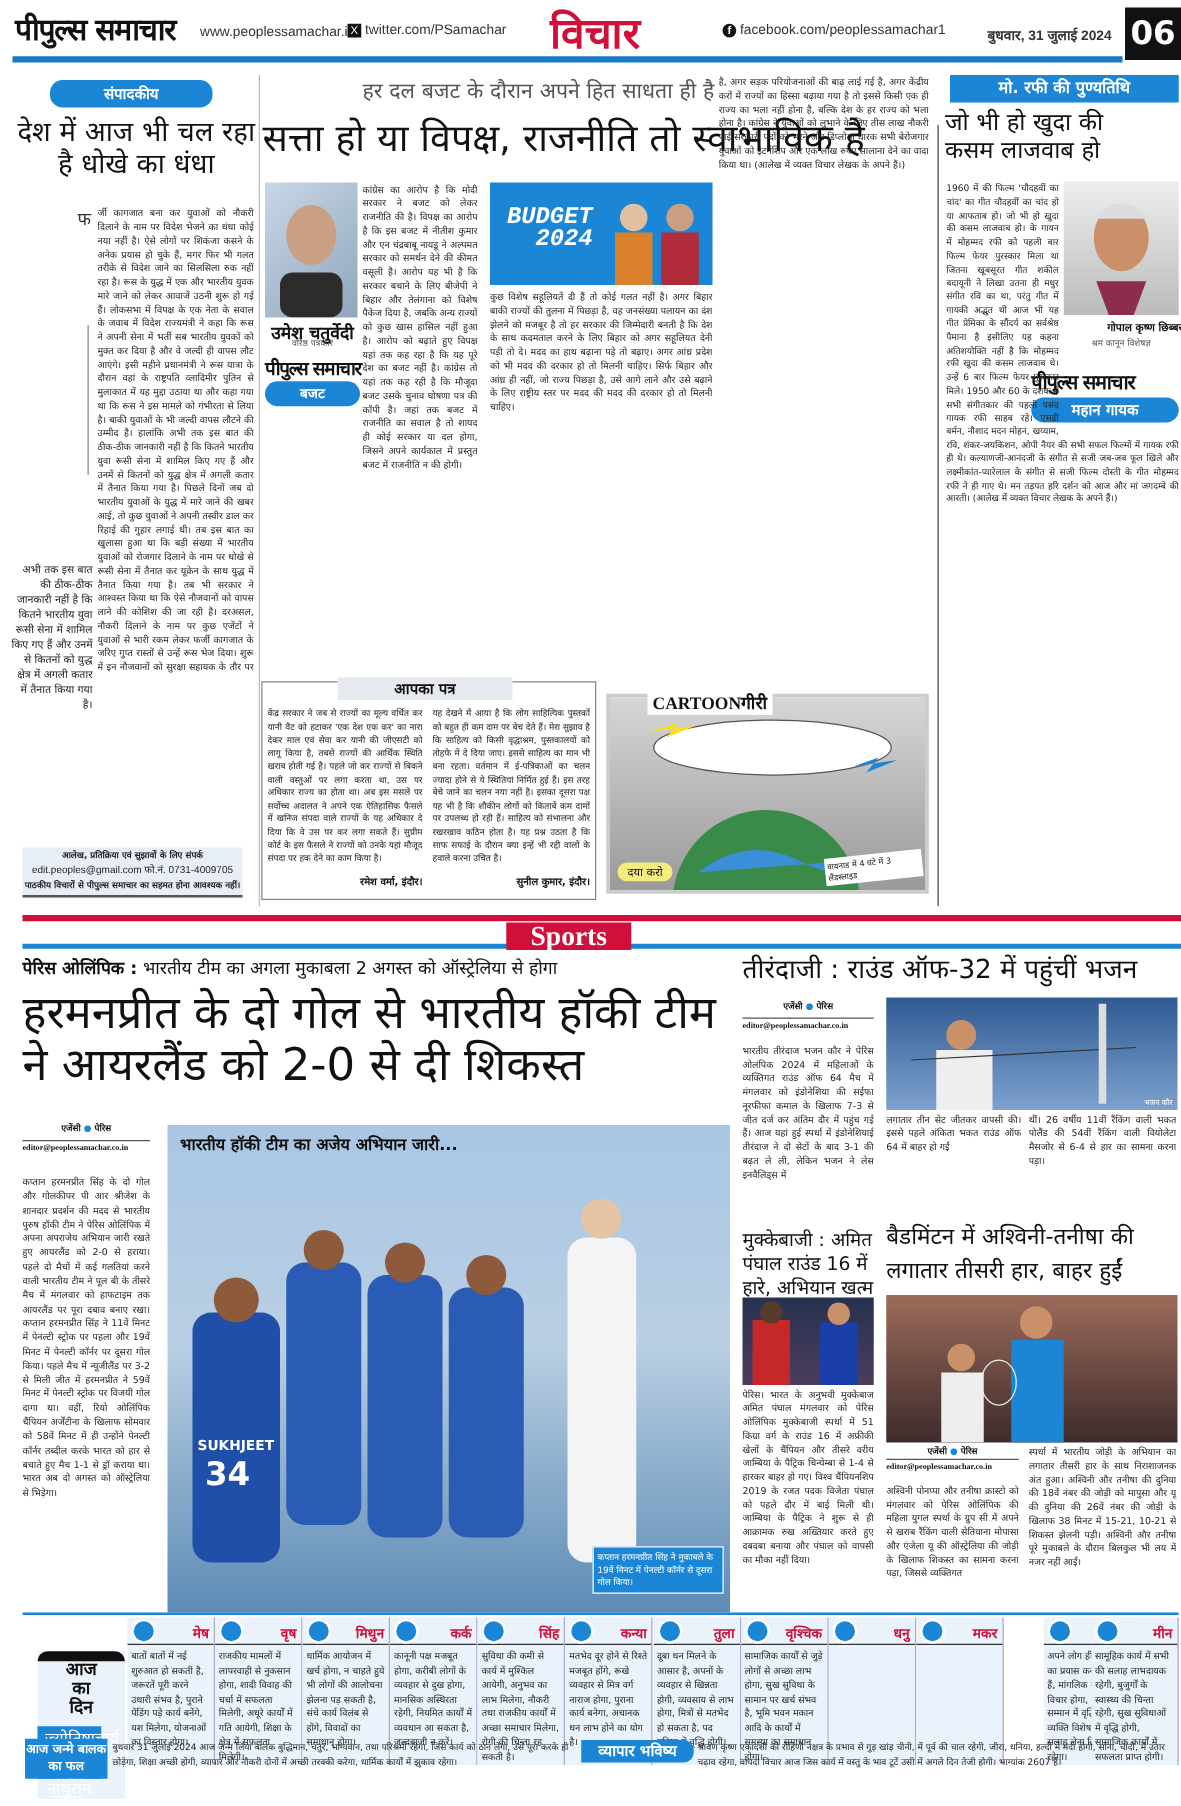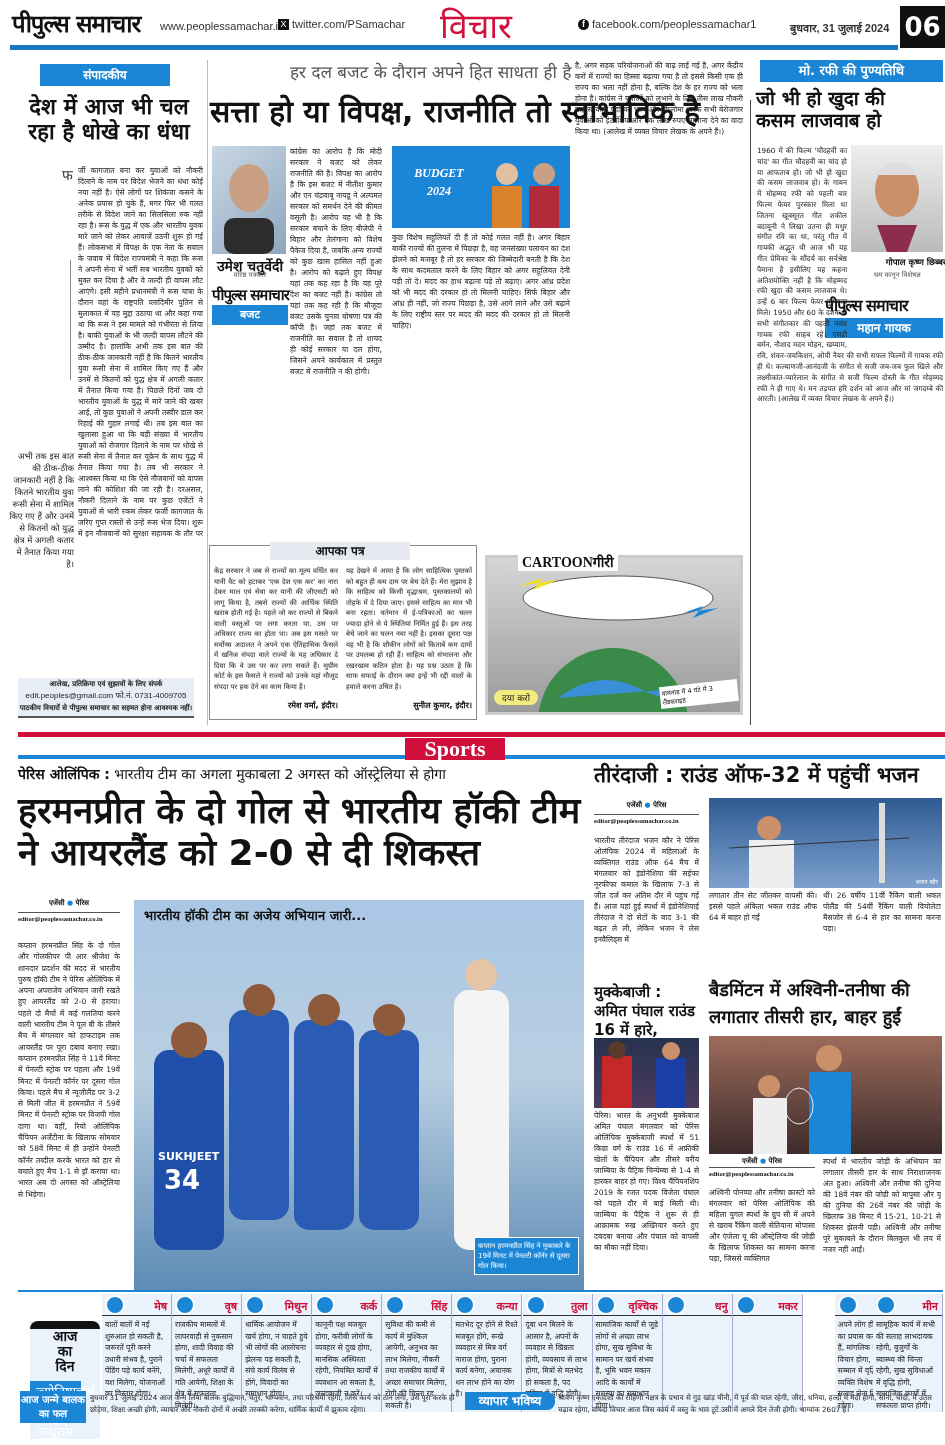--- a/index.html
+++ b/index.html
@@ -1,25 +1,25 @@
 <!DOCTYPE html>
 <html><head>
 <meta charset="utf-8">
 <style>
 *{box-sizing:border-box;margin:0;padding:0}
 body{width:945px;height:1445px;background:#fff;font-family:"DejaVu Sans",sans-serif;color:#111;position:relative;overflow:hidden}
 .abs{position:absolute}
 .masthead{left:0;top:0;width:945px;height:48px}
 .logo{left:12px;top:6px;font-size:24px;font-weight:bold;color:#111;letter-spacing:-1px}
 .hdr-small{font-size:11px;color:#333;font-family:"Liberation Sans",sans-serif}
-.section-title{left:440px;top:2px;font-size:34px;font-weight:normal;color:#d0103a;font-family:"DejaVu Serif",serif}
+.section-title{left:440px;top:2px;font-size:34px;font-weight:bold;color:#d0103a;font-family:"DejaVu Serif",serif}
 .pageno{left:900px;top:6px;width:45px;height:42px;background:#111;color:#fff;font-size:26px;font-weight:bold;text-align:center;line-height:42px}
 .blue-rule{left:10px;top:45px;width:888px;height:5px;background:#1779c4}
-.pill{background:#1b86d6;color:#fff;font-weight:bold;text-align:center;border-radius:0}
-.hl-black{font-weight:bold;color:#111;line-height:1.15}
+.pill{background:#1b86d6;color:#fff;font-weight:bold;text-align:center;border-radius:10px}
+.hl-black{font-weight:normal;color:#111;line-height:1.15}
 .body-text{font-size:7.5px;line-height:11px;color:#222;text-align:justify;overflow:hidden}
 .photo{background:linear-gradient(135deg,#c9d7e6,#8fa6bd)}
 .dark-photo{background:linear-gradient(135deg,#4b6f97,#1d3456)}
 .vrule{width:1px;background:#888}
 .red-rule{background:#d0103a}
 .sports-tag{background:#d0103a;color:#fff;font-family:"Liberation Serif",serif;font-weight:bold;font-size:22px;text-align:center}
 .rashi-box{top:1294px;height:118px;border-right:1px solid #aac;background:#eaf2fb}
 .rashi-name{font-size:11px;font-weight:bold;color:#d0103a;text-align:right;border-bottom:1px solid #333;padding-right:4px;height:22px;line-height:26px}
 .rashi-icon{position:absolute;left:3px;top:1px;width:20px;height:20px;border-radius:50%;background:#1b86d6;border:2px solid #fff}
 .rashi-text{font-size:7.5px;line-height:11.5px;padding:3px;color:#222}
@@ -68,21 +68,21 @@
     </svg>
 </div>
 <div class="abs" style="left:210px;top:256px;width:80px;text-align:center;font-size:14px;font-weight:bold">उमेश चतुर्वेदी</div>
 <div class="abs" style="left:210px;top:270px;width:80px;text-align:center;font-size:7px;color:#555">वरिष्ठ पत्रकार</div>
 <div class="abs logo" style="left:212px;top:284px;font-size:15px">पीपुल्स समाचार</div>
 <div class="abs pill" style="left:212px;top:305px;width:76px;height:20px;font-size:11px;line-height:20px">बजट</div>
 
 <div class="abs body-text" style="left:290px;top:146px;width:92px;height:390px">कांग्रेस का आरोप है कि मोदी सरकार ने बजट को लेकर राजनीति की है। विपक्ष का आरोप है कि इस बजट में नीतीश कुमार और एन चंद्रबाबू नायडू ने अल्पमत सरकार को समर्थन देने की कीमत वसूली है। आरोप यह भी है कि सरकार बचाने के लिए बीजेपी ने बिहार और तेलंगाना को विशेष पैकेज दिया है, जबकि अन्य राज्यों को कुछ खास हासिल नहीं हुआ है। आरोप को बढ़ाते हुए विपक्ष यहां तक कह रहा है कि यह पूरे देश का बजट नहीं है। कांग्रेस तो यहां तक कह रही है कि मौजूदा बजट उसके चुनाव घोषणा पत्र की कॉपी है। जहां तक बजट में राजनीति का सवाल है तो शायद ही कोई सरकार या दल होगा, जिसने अपने कार्यकाल में प्रस्तुत बजट में राजनीति न की होगी।</div>
 
 <div class="abs" style="left:392px;top:146px;width:178px;height:82px;background:#1b86d6">
-  <div class="abs" style="left:12px;top:18px;color:#fff;font-weight:bold;font-style:italic;font-size:12px;line-height:18px;width:70px;text-align:center;font-family:Liberation Serif, serif">BUDGET 2024</div>
+  <div class="abs" style="left:12px;top:18px;color:#fff;font-weight:bold;font-style:italic;font-size:19px;line-height:18px;width:70px;text-align:right;font-family:Liberation Mono, monospace">BUDGET 2024</div>
   <svg class="abs" style="left:90px;top:6px" width="86" height="76">
       <circle cx="25" cy="22" r="11" fill="#e0c0a0"></circle>
       <rect x="10" y="34" width="30" height="42" fill="#d9822b"></rect>
       <circle cx="62" cy="22" r="11" fill="#c9a083"></circle>
       <rect x="47" y="34" width="30" height="42" fill="#b22b3a"></rect>
     </svg>
 </div>
 <div class="abs body-text" style="left:392px;top:232px;width:178px;height:305px">कुछ विशेष सहूलियतें दी हैं तो कोई गलत नहीं है। अगर बिहार बाकी राज्यों की तुलना में पिछड़ा है, वह जनसंख्या पलायन का दंश झेलने को मजबूर है तो हर सरकार की जिम्मेदारी बनती है कि देश के साथ कदमताल करने के लिए बिहार को अगर सहूलियत देनी पड़ी तो दे। मदद का हाथ बढ़ाना पड़े तो बढ़ाए। अगर आंध्र प्रदेश को भी मदद की दरकार हो तो मिलनी चाहिए। सिर्फ बिहार और आंध्र ही नहीं, जो राज्य पिछड़ा है, उसे आगे लाने और उसे बढ़ाने के लिए राष्ट्रीय स्तर पर मदद की मदद की दरकार हो तो मिलनी चाहिए।</div>
 <div class="abs body-text" style="left:575px;top:60px;width:168px;height:475px">है, अगर सड़क परियोजनाओं की बाढ़ लाई गई है, अगर केंद्रीय करों में राज्यों का हिस्सा बढ़ाया गया है तो इससे किसी एक ही राज्य का भला नहीं होना है, बल्कि देश के हर राज्य को भला होना है। कांग्रेस ने युवाओं को लुभाने के लिए तीस लाख नौकरी पाई सरकारी पदों को भरने और डिप्लोमा धारक सभी बेरोजगार युवाओं को इंटर्नशिप और एक लाख रुपए सालाना देने का वादा किया था। (आलेख में व्यक्त विचार लेखक के अपने हैं।)</div>
 

